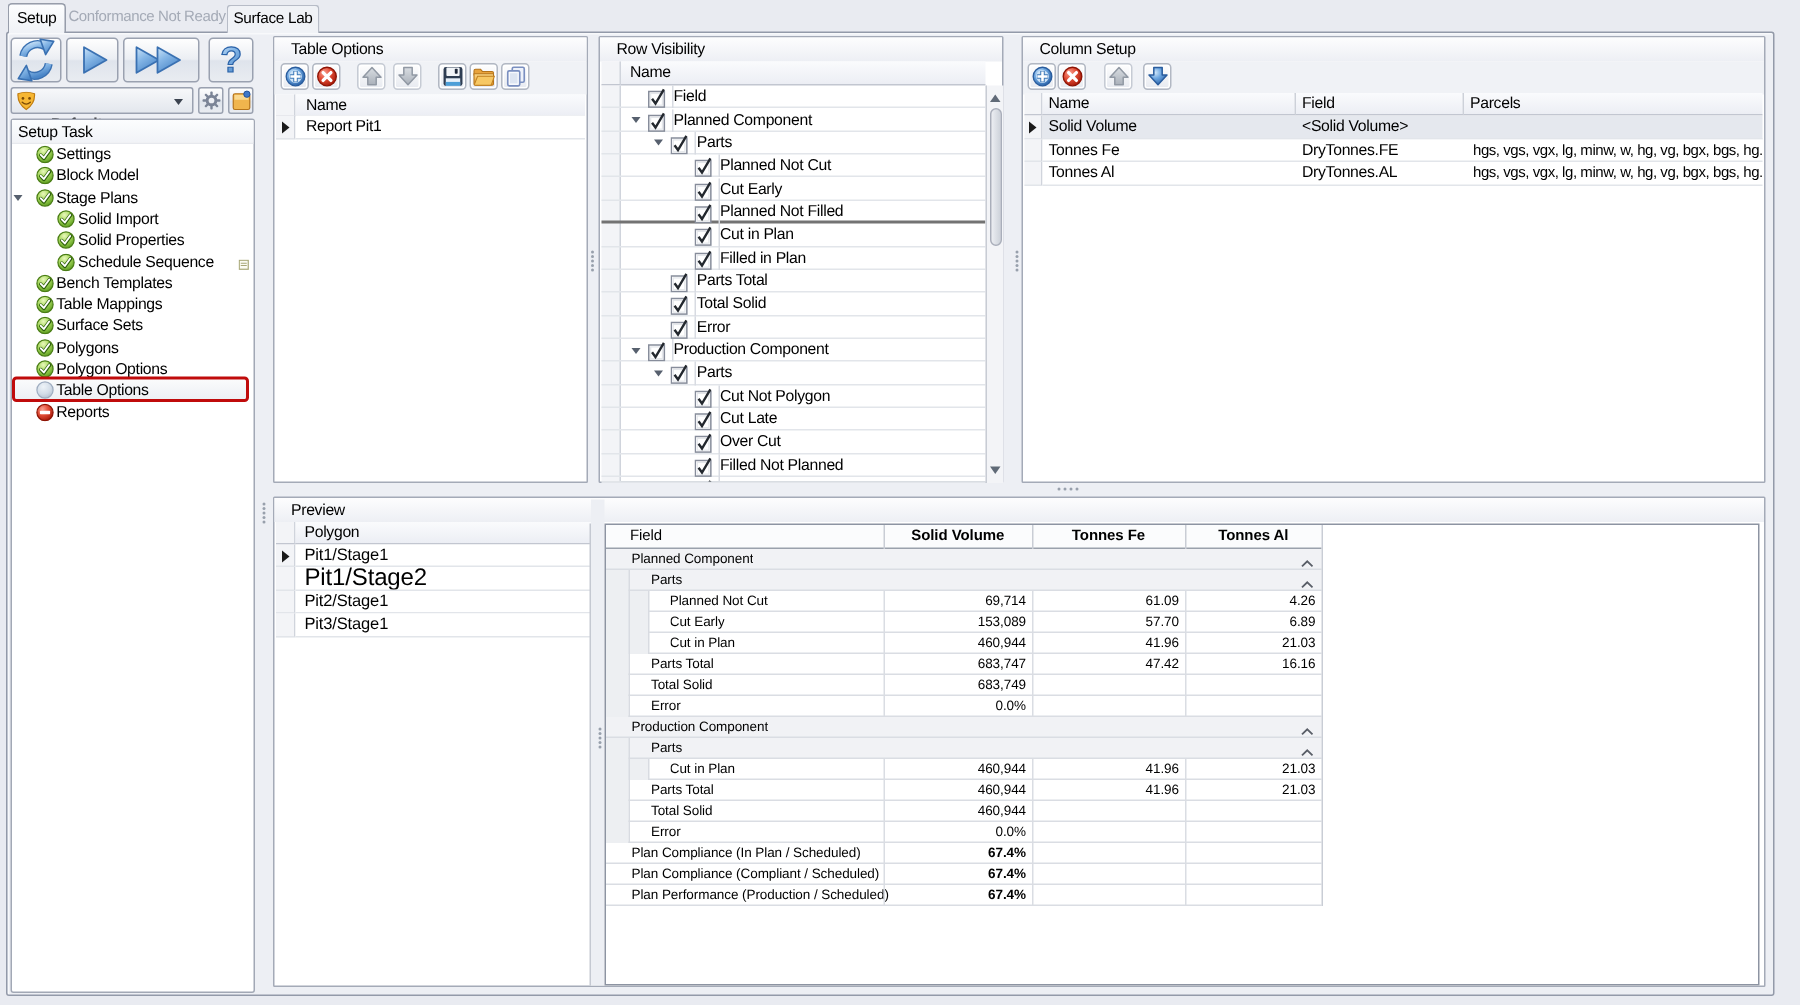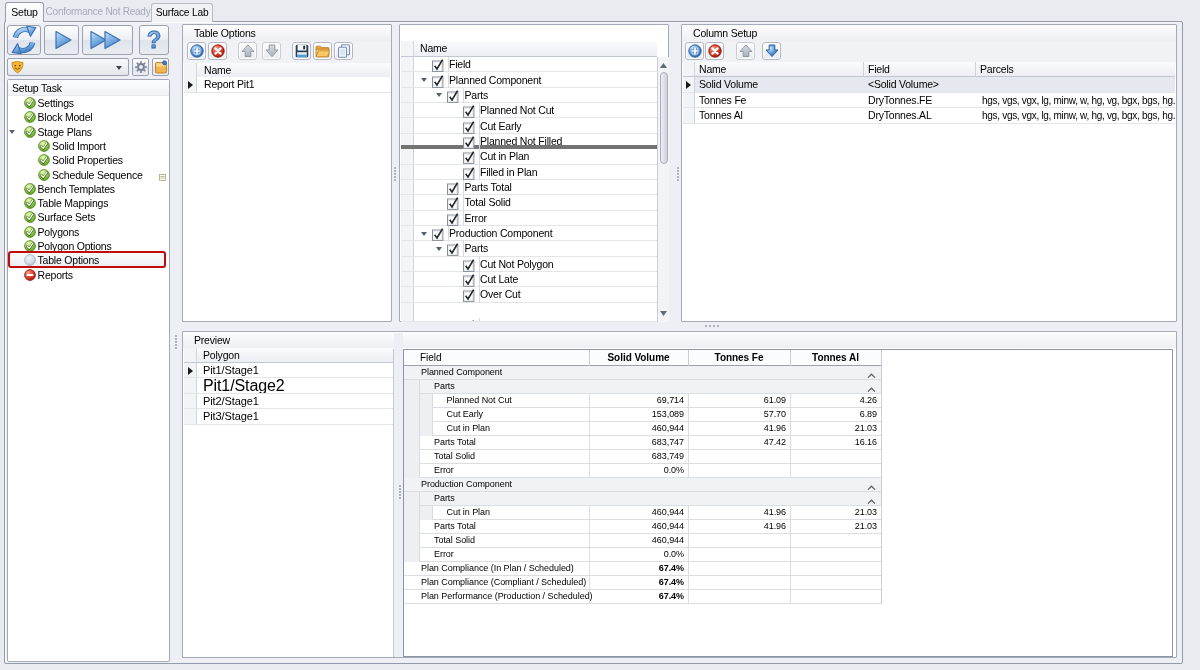--- a/index.html
+++ b/index.html
@@ -266,20 +266,21 @@
     </div>
 </div>
 <div class="ab dotv" style="left:394px;top:166px">
     <span></span>
     <span></span>
     <span></span>
     <span></span>
     <span></span>
   </div>
 <div class="panel" style="left:399px;top:24px;width:270px;height:298px">
+    <div class="phead">Row Visibility</div>
 <div class="ind" style="left:1px;top:16px;width:13px;height:16px;border-bottom-color:#c2c6d0"></div>
 <div class="ghead" style="left:14px;top:16px;width:243px;height:16px;padding-left:6px;line-height:15px">Name</div>
 <div class="ab" style="left:1px;top:32.2px;width:13px;height:264px;background:#f3f4f7;border-right:1px solid #d0d4dc"></div>
 <div class="ab" style="left:1px;top:32.2px;width:256px;height:15.3px;border-bottom:1px solid #e2e5ea;">
 <div class="ab" style="left:30.5px;top:1px"><svg width="13" height="14" viewBox="0 0 13 14">
           <rect x="0.5" y="3" width="10.4" height="10.4" fill="#fcfcfd" stroke="#878d9b" stroke-width="1"></rect>
           <rect x="1.8" y="4.3" width="7.8" height="7.8" fill="#fff" stroke="#e4e7eb" stroke-width="0.8"></rect>
           <path d="M2.7 7.8 L5 11 L10.6 1.6" fill="none" stroke="#23282e" stroke-width="1.6"></path>
         </svg></div>
 <div class="vline ab" style="left:46.5px;top:0;height:15.3px"></div>
@@ -316,21 +317,21 @@
 </div>
 <div class="ab" style="left:1px;top:93.6px;width:256px;height:15.3px;border-bottom:1px solid #e2e5ea;">
 <div class="ab" style="left:61.5px;top:1px"><svg width="13" height="14" viewBox="0 0 13 14">
           <rect x="0.5" y="3" width="10.4" height="10.4" fill="#fcfcfd" stroke="#878d9b" stroke-width="1"></rect>
           <rect x="1.8" y="4.3" width="7.8" height="7.8" fill="#fff" stroke="#e4e7eb" stroke-width="0.8"></rect>
           <path d="M2.7 7.8 L5 11 L10.6 1.6" fill="none" stroke="#23282e" stroke-width="1.6"></path>
         </svg></div>
 <div class="vline ab" style="left:77.5px;top:0;height:15.3px"></div>
 <div class="ab" style="left:79px;top:0;line-height:15px;white-space:nowrap">Cut Early</div>
 </div>
-<div class="ab" style="left:1px;top:109.0px;width:256px;height:15.3px;border-bottom:4px solid #737373;">
+<div class="ab" style="left:1px;top:109.0px;width:256px;height:15.3px;border-bottom:2px solid #737373;">
 <div class="ab" style="left:61.5px;top:1px"><svg width="13" height="14" viewBox="0 0 13 14">
           <rect x="0.5" y="3" width="10.4" height="10.4" fill="#fcfcfd" stroke="#878d9b" stroke-width="1"></rect>
           <rect x="1.8" y="4.3" width="7.8" height="7.8" fill="#fff" stroke="#e4e7eb" stroke-width="0.8"></rect>
           <path d="M2.7 7.8 L5 11 L10.6 1.6" fill="none" stroke="#23282e" stroke-width="1.6"></path>
         </svg></div>
 <div class="vline ab" style="left:77.5px;top:0;height:15.3px"></div>
 <div class="ab" style="left:79px;top:0;line-height:15px;white-space:nowrap">Planned Not Filled</div>
 </div>
 <div class="ab" style="left:1px;top:124.3px;width:256px;height:15.3px;border-bottom:1px solid #e2e5ea;">
 <div class="ab" style="left:61.5px;top:1px"><svg width="13" height="14" viewBox="0 0 13 14">
@@ -416,20 +417,29 @@
 <div class="ab" style="left:79px;top:0;line-height:15px;white-space:nowrap">Cut Late</div>
 </div>
 <div class="ab" style="left:1px;top:262.4px;width:256px;height:15.3px;border-bottom:1px solid #e2e5ea;">
 <div class="ab" style="left:61.5px;top:1px"><svg width="13" height="14" viewBox="0 0 13 14">
           <rect x="0.5" y="3" width="10.4" height="10.4" fill="#fcfcfd" stroke="#878d9b" stroke-width="1"></rect>
           <rect x="1.8" y="4.3" width="7.8" height="7.8" fill="#fff" stroke="#e4e7eb" stroke-width="0.8"></rect>
           <path d="M2.7 7.8 L5 11 L10.6 1.6" fill="none" stroke="#23282e" stroke-width="1.6"></path>
         </svg></div>
 <div class="vline ab" style="left:77.5px;top:0;height:15.3px"></div>
 <div class="ab" style="left:79px;top:0;line-height:15px;white-space:nowrap">Over Cut</div>
+</div>
+<div class="ab" style="left:1px;top:277.8px;width:256px;height:15.3px;border-bottom:1px solid #e2e5ea;">
+<div class="ab" style="left:61.5px;top:1px"><svg width="13" height="14" viewBox="0 0 13 14">
+          <rect x="0.5" y="3" width="10.4" height="10.4" fill="#fcfcfd" stroke="#878d9b" stroke-width="1"></rect>
+          <rect x="1.8" y="4.3" width="7.8" height="7.8" fill="#fff" stroke="#e4e7eb" stroke-width="0.8"></rect>
+          <path d="M2.7 7.8 L5 11 L10.6 1.6" fill="none" stroke="#23282e" stroke-width="1.6"></path>
+        </svg></div>
+<div class="vline ab" style="left:77.5px;top:0;height:15.3px"></div>
+<div class="ab" style="left:79px;top:0;line-height:15px;white-space:nowrap">Filled Not Planned</div>
 </div>
 <div class="ab" style="left:1px;top:293.1px;width:256px;height:3.5px;border-bottom:1px solid #e2e5ea;overflow:hidden;">
 <div class="ab" style="left:61.5px;top:1px"><svg width="13" height="14" viewBox="0 0 13 14">
           <rect x="0.5" y="3" width="10.4" height="10.4" fill="#fcfcfd" stroke="#878d9b" stroke-width="1"></rect>
           <rect x="1.8" y="4.3" width="7.8" height="7.8" fill="#fff" stroke="#e4e7eb" stroke-width="0.8"></rect>
           <path d="M2.7 7.8 L5 11 L10.6 1.6" fill="none" stroke="#23282e" stroke-width="1.6"></path>
         </svg></div>
 <div class="vline ab" style="left:77.5px;top:0;height:3.5px"></div>
 </div>
 <div class="ab" style="left:257px;top:32.2px;width:12px;height:264.4px;background:#f3f4f7;border-left:1px solid #c8ccd4">

